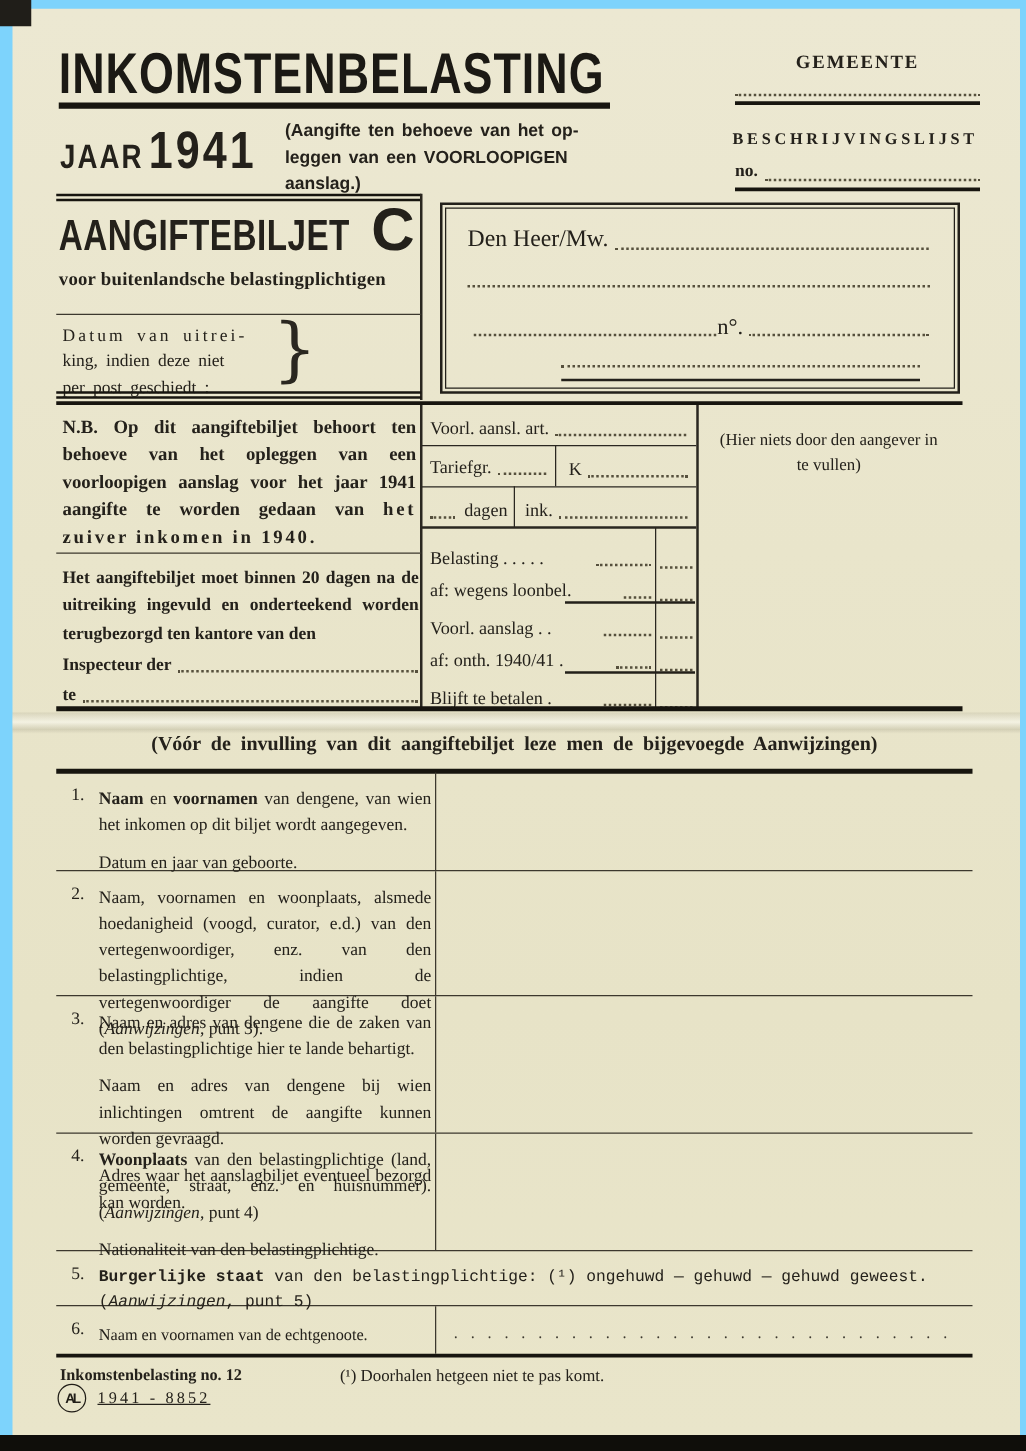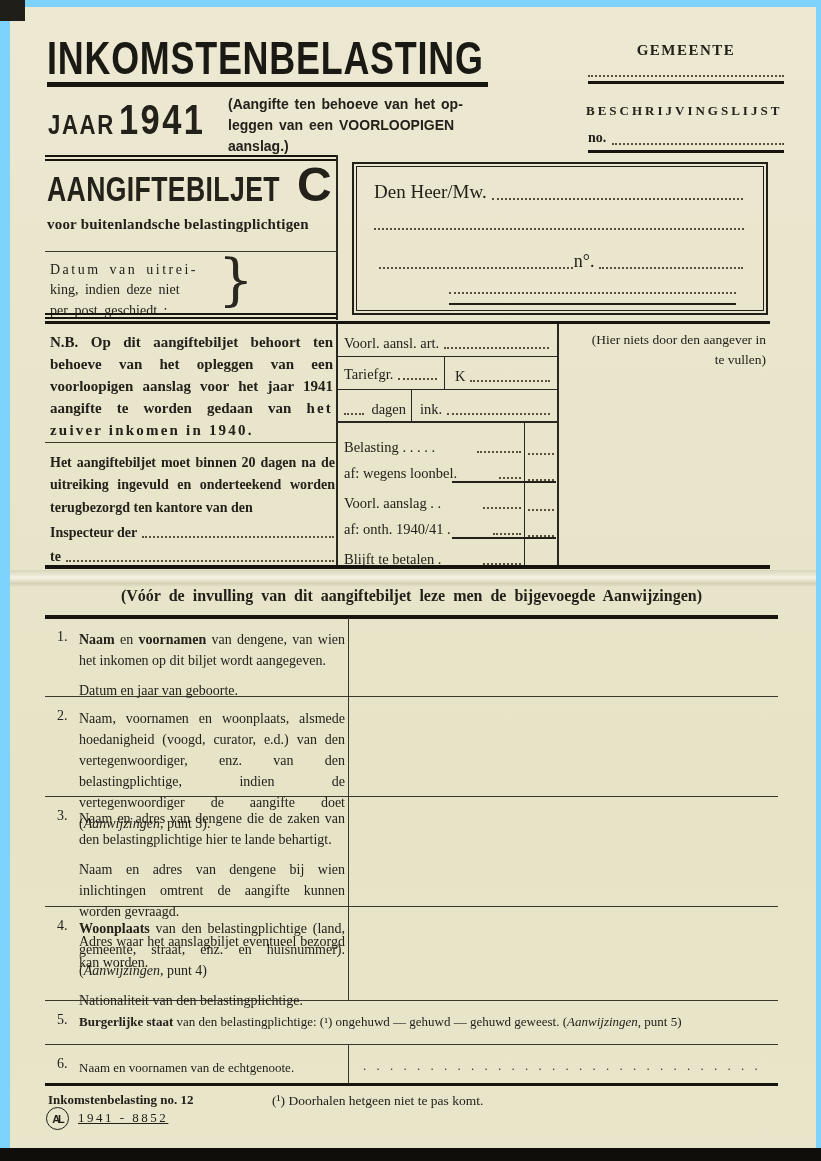--- a/index.html
+++ b/index.html
@@ -69,35 +69,35 @@
   .nb-para2 { left:50px; top:452px; width:285px; font:bold 14px/1.6 "Liberation Serif",serif; }
   .insp-row { left:50px; top:519px; width:285px; height:22px; font:bold 14px "Liberation Serif",serif; }
   .te-row { left:50px; top:543px; width:285px; height:22px; font:bold 14px "Liberation Serif",serif; }
 
   .mid-label { font:14.5px "Liberation Serif",serif; white-space:nowrap; }
   .mid-b { position:absolute; background:#2a2720; }
   .crow { left:344px; width:178px; height:20px; font:14.5px "Liberation Serif",serif;gap:37px; }
   .cdot { left:528px; width:26px; }
   .sumline { position:absolute; left:452px; width:104px; height:1.6px; background:#23201a; }
 
-  .official-note { left:560px; top:330px; width:206px; text-align:right; font:13.5px/1.5 "Liberation Serif",serif; }
+  .official-note { left:560px; top:342px; width:206px; text-align:center; font:13.5px/1.5 "Liberation Serif",serif; }
 
   .full-rule-mid { left:45px; top:565px; width:725px; height:3.5px; }
   .heading { left:45px; top:587px; width:733px; text-align:center;
              font:bold 16px "Liberation Serif",serif; word-spacing:4px; }
   .head-rule { left:45px; top:615px; width:733px; height:3.5px; }
 
   .qa { position:absolute; left:45px; top:618px; width:733px; }
   .qrow { position:relative; border-bottom:1.2px solid #3c382e; }
   .qrow.thickend { border-bottom:3.5px solid #17150f; }
   .vdiv { position:absolute; left:303px; top:0; bottom:0; width:1.2px; background:#3c382e; }
   .qnum { position:absolute; left:12px; top:11px; width:22px; font:14px "Liberation Serif",serif; }
   .qtext { position:absolute; left:34px; top:11px; width:266px; font:14px/1.5 "Liberation Serif",serif; }
   .qp + .qp { margin-top:9px; }
-  .qwide { width:700px; }
+  .qwide { width:700px;font-family:Liberation Mono, monospace; }
   .small { font-size:13px; }
   .q6dots { position:absolute; left:318px; right:6px; top:13px; font:13px "Liberation Serif",serif;
             white-space:nowrap; overflow:hidden; word-spacing:7px; color:#3c382e; }
 
   .f-id { left:48px; top:1092px; font:bold 13px "Liberation Serif",serif; }
   .f-mark { left:46px; top:1107px; width:23px; height:23px; border:1.7px solid #211e18; border-radius:50%;
             display:flex; align-items:center; justify-content:center;
             font:bold 11px "Liberation Sans",sans-serif; letter-spacing:-2px; color:#211e18; }
   .f-code { left:78px; top:1110px; font:13px "Liberation Serif",serif; letter-spacing:2.5px;text-decoration:underline; }
   .f-note { left:272px; top:1093px; font:13.5px "Liberation Serif",serif; }

